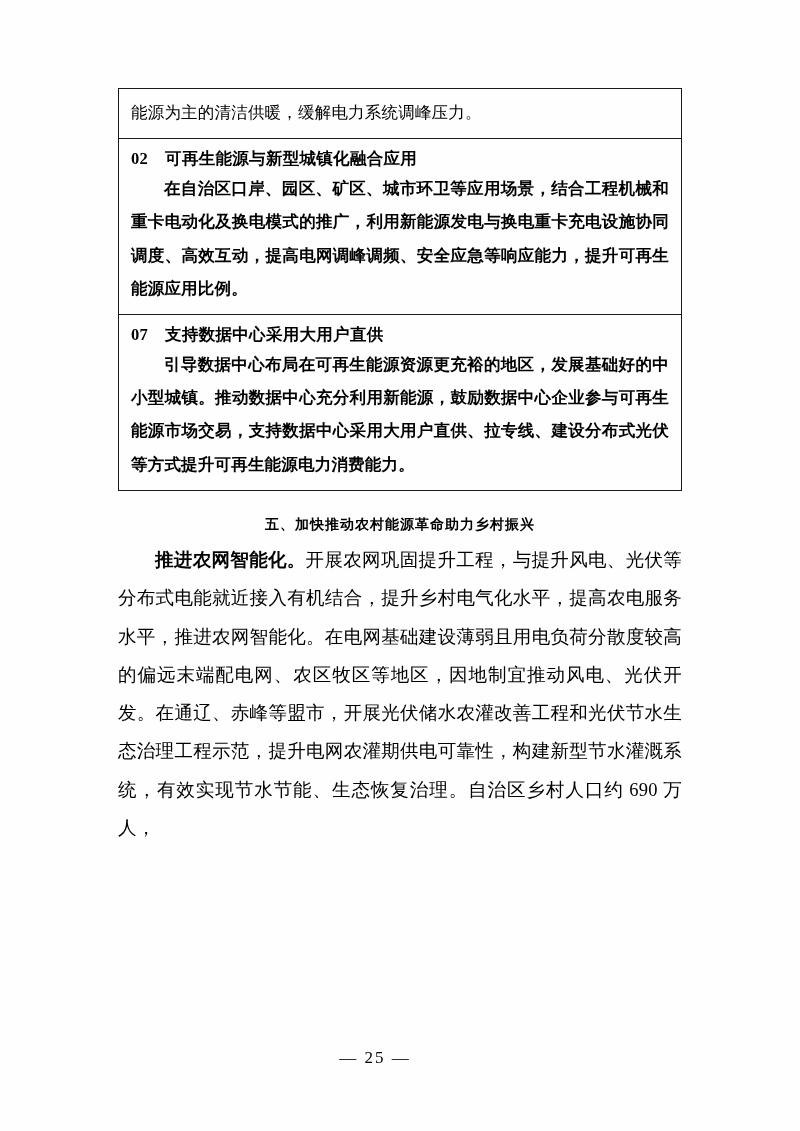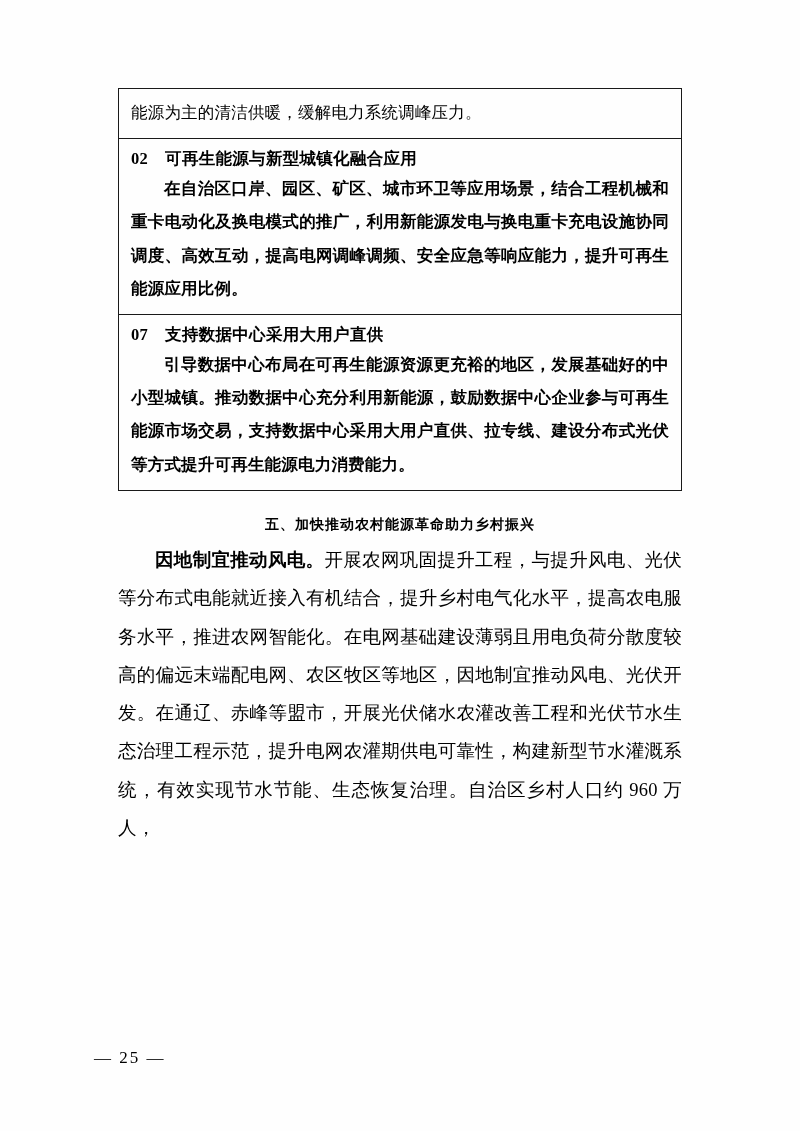--- a/index.html
+++ b/index.html
@@ -87,20 +87,21 @@
     margin: 0;
   }
   .para b {
     font-weight: bold;
   }
   .page-number {
     position: absolute;
     left: 0;
     top: 1048px;
     width: 656px;
+    text-align: center;
     font-size: 17px;
     letter-spacing: 2px;
     color: #000;
     padding-left: 94px;
     box-sizing: border-box;
   }
 </style>
 </head>
 <body>
 
@@ -132,18 +133,18 @@
             </div>
             <div class="row-body indent">引导数据中心布局在可再生能源资源更充裕的地区，发展基础好的中小型城镇。推动数据中心充分利用新能源，鼓励数据中心企业参与可再生能源市场交易，支持数据中心采用大用户直供、拉专线、建设分布式光伏等方式提升可再生能源电力消费能力。</div>
           </div>
         </td>
       </tr>
     </tbody>
       </table>
 
     <div class="section-title">五、加快推动农村能源革命助力乡村振兴</div>
 
-    <p class="para"><b>因地制宜推动风电。</b><span>开展农网巩固提升工程，与提升风电、光伏等分布式电能就近接入有机结合，提升乡村电气化水平，提高农电服务水平，推进农网智能化。在电网基础建设薄弱且用电负荷分散度较高的偏远末端配电网、农区牧区等地区，因地制宜推动风电、光伏开发。在通辽、赤峰等盟市，开展光伏储水农灌改善工程和光伏节水生态治理工程示范，提升电网农灌期供电可靠性，构建新型节水灌溉系统，有效实现节水节能、生态恢复治理。自治区乡村人口约 960 万人，</span></p>
+    <p class="para"><b>推进农网智能化。</b><span>开展农网巩固提升工程，与提升风电、光伏等分布式电能就近接入有机结合，提升乡村电气化水平，提高农电服务水平，推进农网智能化。在电网基础建设薄弱且用电负荷分散度较高的偏远末端配电网、农区牧区等地区，因地制宜推动风电、光伏开发。在通辽、赤峰等盟市，开展光伏储水农灌改善工程和光伏节水生态治理工程示范，提升电网农灌期供电可靠性，构建新型节水灌溉系统，有效实现节水节能、生态恢复治理。自治区乡村人口约 690 万人，</span></p>
 
   </div>
 
   <div class="page-number">— 25 —</div>
 </div>
 
 </body></html>

